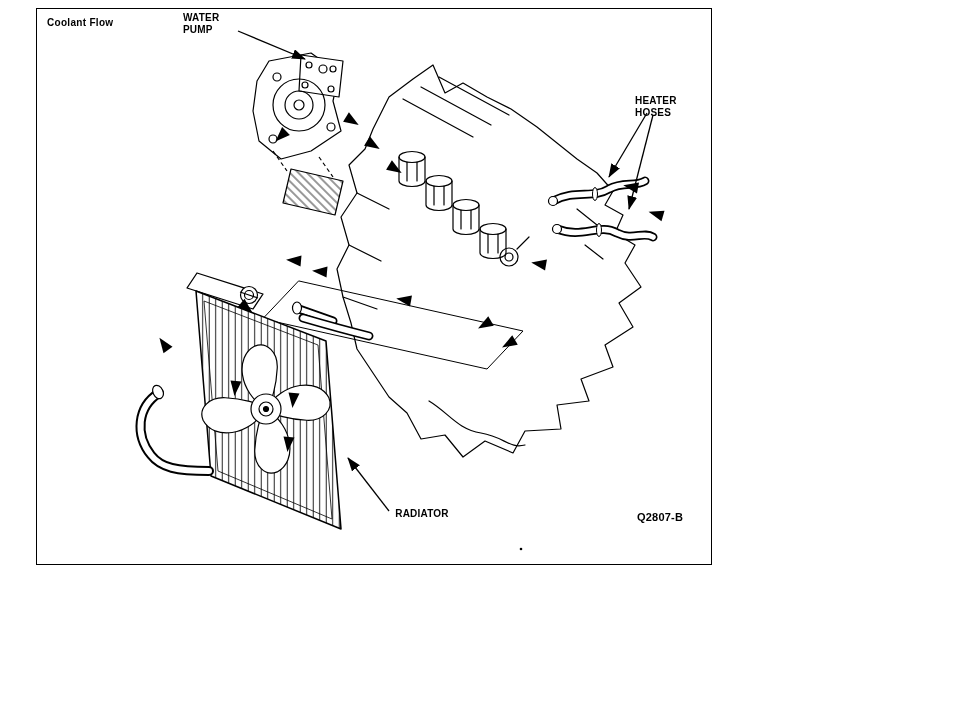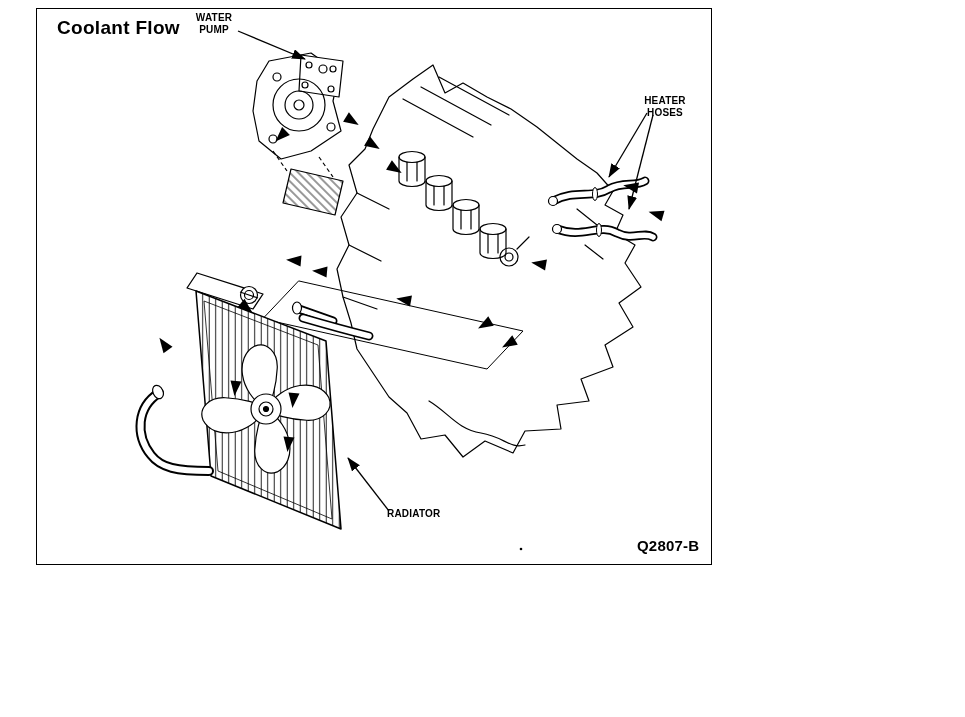--- a/index.html
+++ b/index.html
@@ -7,33 +7,33 @@
     width:965px; height:717px; background:#ffffff; position:relative;
     font-family:"Liberation Sans", sans-serif; color:#000;
     overflow:hidden;
   }
   .frame {
     position:absolute; left:36px; top:8px; width:674px; height:555px;
     border:1px solid #000; background:#fff;
   }
   .frame > svg { position:absolute; left:0; top:0; width:674px; height:555px; }
   .title {
-    position:absolute; left:20px; top:8px; font-size:19px; font-weight:700;
+    position:absolute; left:10px; top:8px; font-size:10px; font-weight:700;
     letter-spacing:0.3px; white-space:pre;
   }
   .diagram-label {
     position:absolute; font-size:10px; font-weight:700; line-height:1.2;
-    text-align:center; white-space:pre-line; letter-spacing:0.2px;
+    white-space:pre-line; letter-spacing:0.2px;
   }
   .label-water-pump  { left:146px; top:3px;   width:62px; }
   .label-heater-hoses{ left:598px; top:86px;  width:60px; }
-  .label-radiator    { left:350px; top:499px; width:70px; text-align:left; }
+  .label-radiator    { left:350px; top:499px; width:70px; text-align:center; }
   .figure-code {
-    position:absolute; left:600px; top:528px; width:70px;
-    font-size:15px; font-weight:600; letter-spacing:0.2px;
+    position:absolute; left:600px; top:502px; width:70px;
+    font-size:11px; font-weight:600; letter-spacing:0.2px;
   }
 </style>
 </head>
 <body style="background: rgb(255, 255, 255);">
 
 <div class="frame">
 
   <svg viewBox="0 0 674 555" xmlns="http://www.w3.org/2000/svg">
     <defs>
       <marker id="ah" markerUnits="userSpaceOnUse" markerWidth="16" markerHeight="12" refX="13" refY="5" orient="auto">

